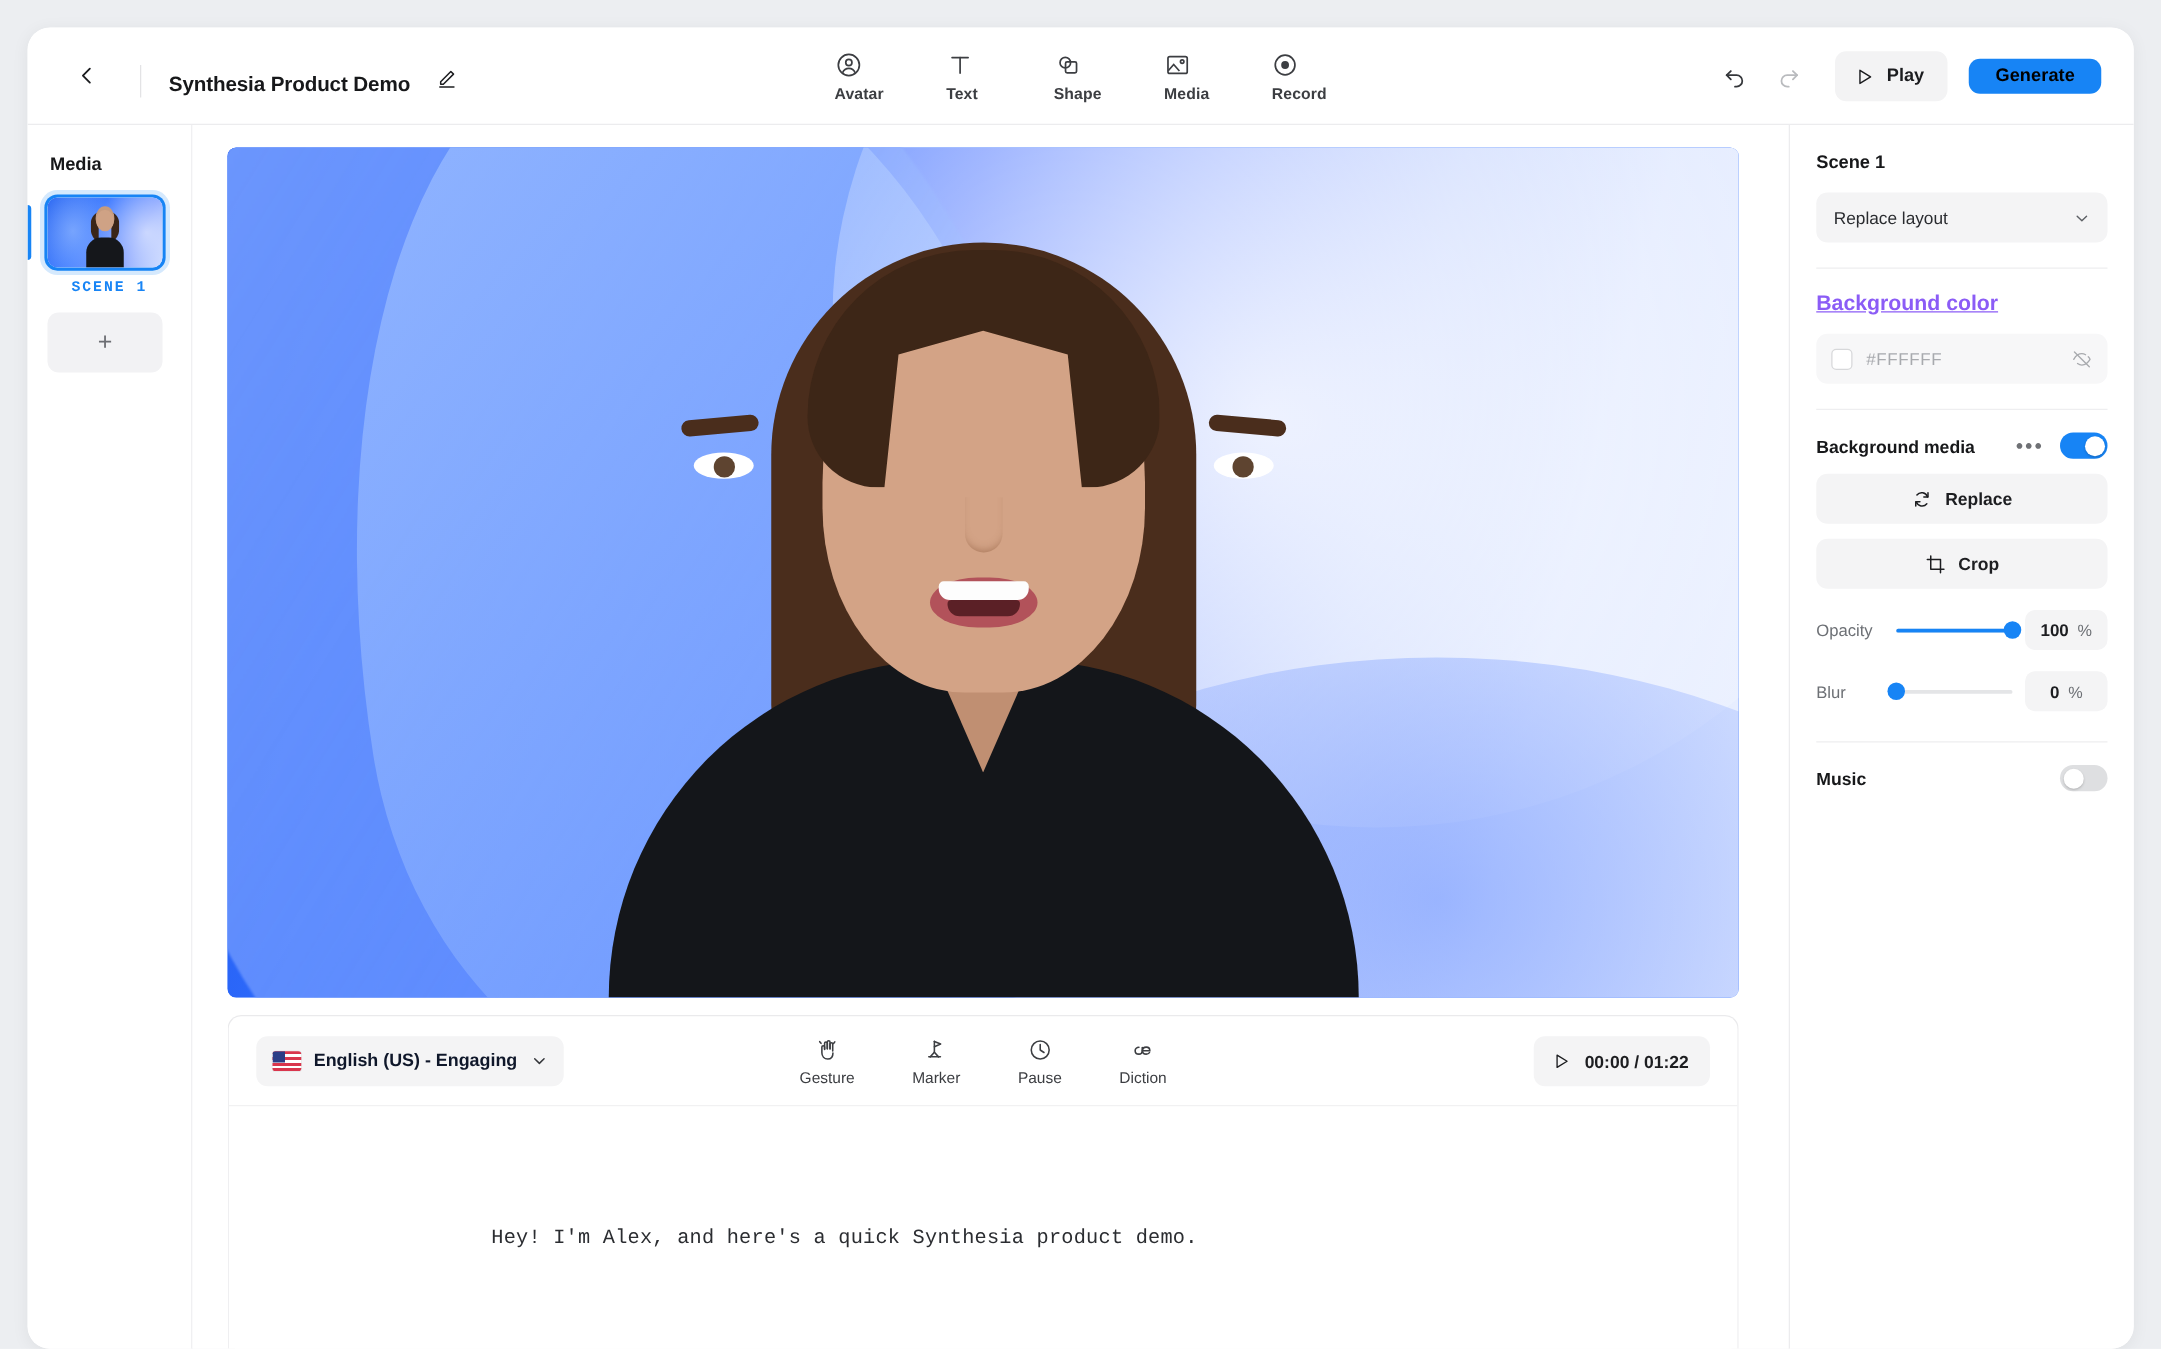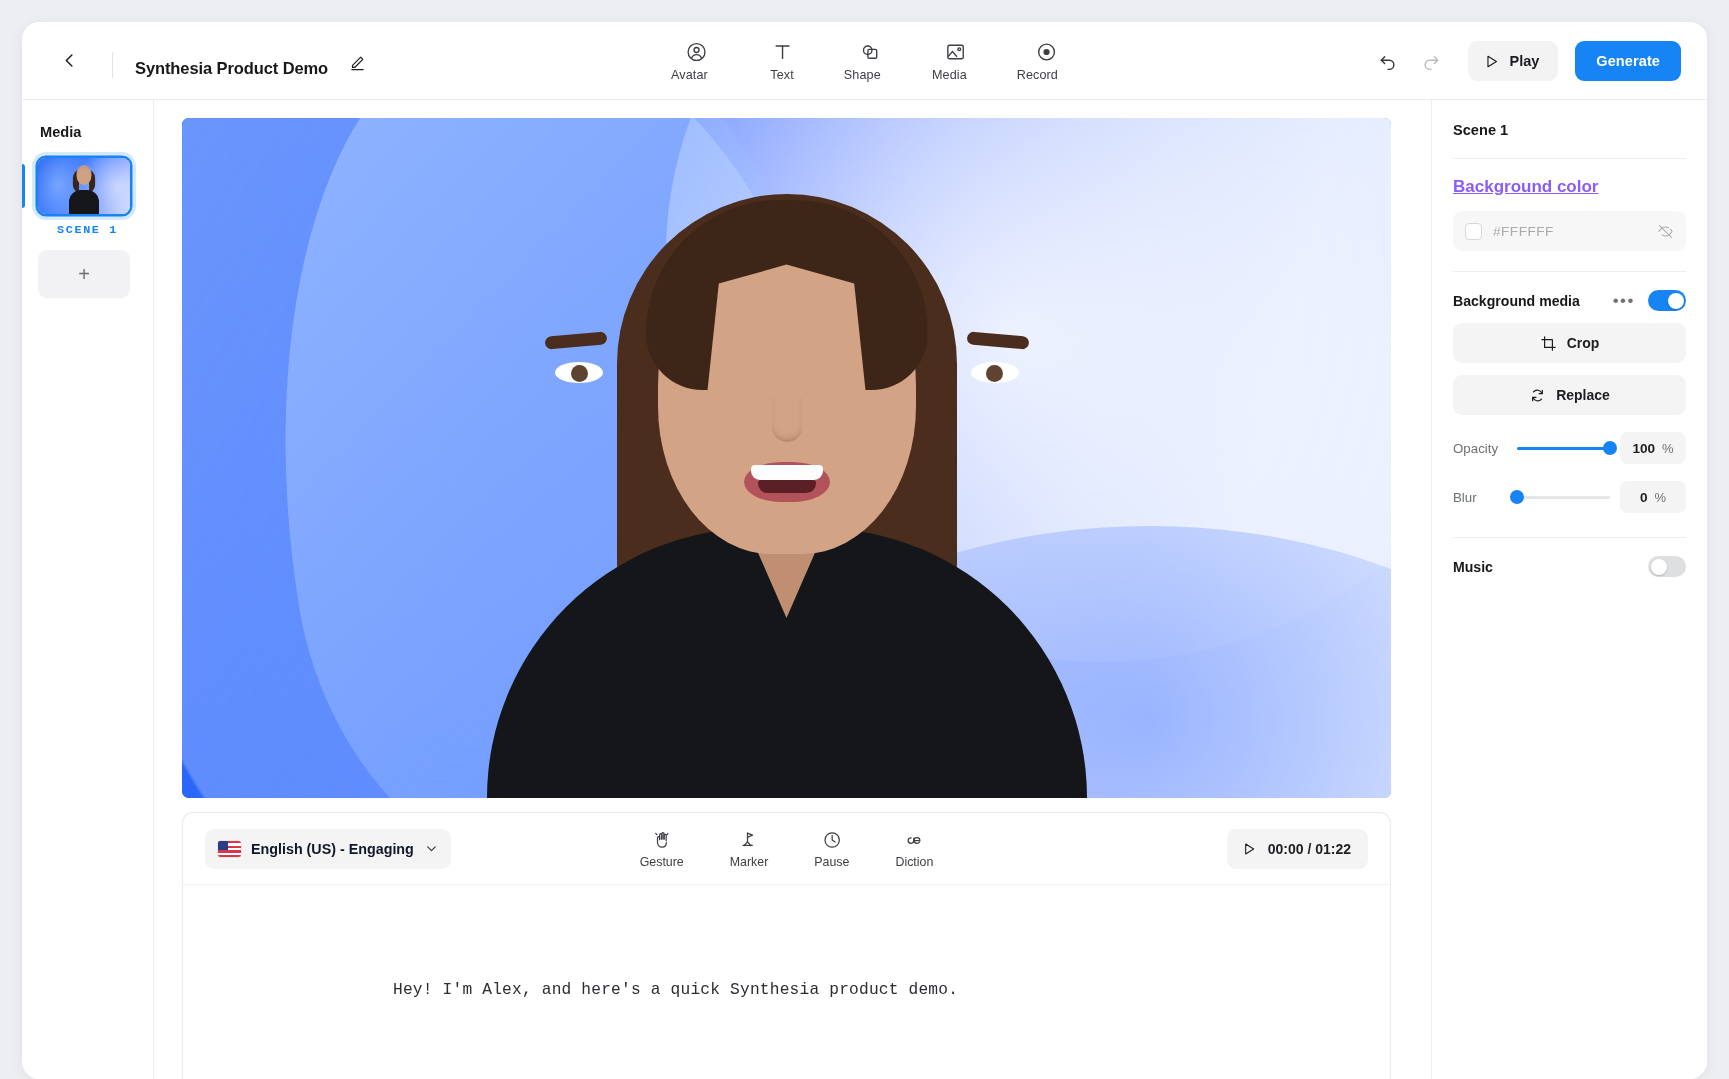--- a/index.html
+++ b/index.html
@@ -40,42 +40,42 @@
   .edit-btn {
     width: 30px; height: 30px; margin-left: 14px; display: flex; align-items: center;
     justify-content: center; cursor: pointer; border-radius: 6px;
   }
 
   .tb-center {
     position: absolute; left: 50%; top: 0; transform: translateX(-50%);
     height: 78px; display: flex; align-items: center; gap: 34px;
   }
   .tool {
-    display: flex; flex-direction: column; align-items: flex-end; gap: 5px;
-    cursor: pointer; padding: 4px 8px; border-radius: 8px; min-width: 52px;
+    display: flex; flex-direction: column; align-items: flex-start; gap: 5px;
+    cursor: pointer; padding: 4px 8px; border-radius: 8px; min-width: 52px; font-weight: bold;
   }
   .tool .ti { height: 23px; display: flex; align-items: center; justify-content: center; }
   .tool .tl { font-size: 12.6px; color: #3c3e42; letter-spacing: 0.1px; }
 
   .tb-right {
     position: absolute; right: 26px; top: 0; height: 78px;
     display: flex; align-items: center; gap: 7px;
   }
   .icon-btn {
     width: 36px; height: 36px; display: flex; align-items: center; justify-content: center;
     border-radius: 8px; cursor: pointer;
   }
   .play-btn {
     display: flex; align-items: center; gap: 9px;
     background: #f3f3f4; border-radius: 9px; height: 40px;
     padding: 0 19px 0 15px; cursor: pointer; margin-left: 12px;
   }
   .play-btn span { font-size: 14.5px; font-weight: 600; color: #1b1c1f; }
   .gen-btn {
-    background: #1784f5; color: #ffffff; border-radius: 9px; height: 40px;
+    background: #1784f5; color: #000000; border-radius: 9px; height: 28px;
     display: flex; align-items: center; padding: 13px 21px; margin-left: 10px;
     font-size: 14.5px; font-weight: 600; cursor: pointer; letter-spacing: 0.1px;
   }
 
   
   .sidebar {
     position: absolute; left: 0; top: 78px;
     width: 132px; height: 979px;
     background: #fff; border-right: 1px solid #ececee;
     padding: 24px 16px 0 16px;
@@ -533,20 +533,28 @@
       <div class="script-text">
         <p>Hey! I'm Alex, and here's a quick Synthesia product demo.</p>
         
       </div>
     </div>
   </div>
 
   <div class="rightpanel">
     <div class="rp-title">Scene 1</div>
 
+    <div class="select-row">
+      <span class="sv">Replace layout</span>
+      <span>
+        <svg width="15" height="15" viewBox="0 0 24 24" fill="none" stroke="#5d6065" stroke-width="1.8" stroke-linecap="round" stroke-linejoin="round">
+            <polyline points="6 9.5 12 15.5 18 9.5"></polyline>
+          </svg>
+      </span>
+    </div>
 
     <div class="rp-div"></div>
 
     <div class="rp-label">Background color</div>
     <div class="color-row">
       <span class="swatch"></span>
       <span class="cv">#FFFFFF</span>
       <span>
         <svg width="17" height="17" viewBox="0 0 24 24" fill="none" stroke="#a8aaae" stroke-width="1.5" stroke-linecap="round" stroke-linejoin="round">
             <path d="M2.8 12S6.5 5.6 12 5.6c1.6 0 3 .5 4.2 1.2"></path>
@@ -562,39 +570,39 @@
       <span class="mh-label">Background media</span>
       <span class="dots">•••</span>
       <span class="toggle on">
           <span class="knob"></span>
         </span>
     </div>
 
     <div class="act-btn">
       <span>
         <svg width="17" height="17" viewBox="0 0 24 24" fill="none" stroke="#1d1e21" stroke-width="1.7" stroke-linecap="round" stroke-linejoin="round">
-            <path d="M6.5 2.6v14.9h14.9"></path>
-            <path d="M2.6 6.5h14.9v14.9"></path>
-          </svg>
-      </span>
-      <span>Crop</span>
-    </div>
-
-    <div class="act-btn">
-      <span>
-        <svg width="17" height="17" viewBox="0 0 24 24" fill="none" stroke="#1d1e21" stroke-width="1.7" stroke-linecap="round" stroke-linejoin="round">
             <path d="M18.4 9.2A7 7 0 0 0 6.4 7"></path>
             <polyline points="18.9 4.6 18.9 9.3 14.2 9.3"></polyline>
             <path d="M5.6 14.8a7 7 0 0 0 12 2.2"></path>
             <polyline points="5.1 19.4 5.1 14.7 9.8 14.7"></polyline>
           </svg>
       </span>
       <span>Replace</span>
     </div>
 
+    <div class="act-btn">
+      <span>
+        <svg width="17" height="17" viewBox="0 0 24 24" fill="none" stroke="#1d1e21" stroke-width="1.7" stroke-linecap="round" stroke-linejoin="round">
+            <path d="M6.5 2.6v14.9h14.9"></path>
+            <path d="M2.6 6.5h14.9v14.9"></path>
+          </svg>
+      </span>
+      <span>Crop</span>
+    </div>
+
     <div class="slider-row">
       <span class="sname">Opacity</span>
       <span class="track">
         <span class="fill" style="width:100%"></span>
         <span class="knob2" style="left:100%"></span>
       </span>
       <span class="numbox">
         <span class="nv">100</span>
         <span class="nu">%</span>
       </span>

